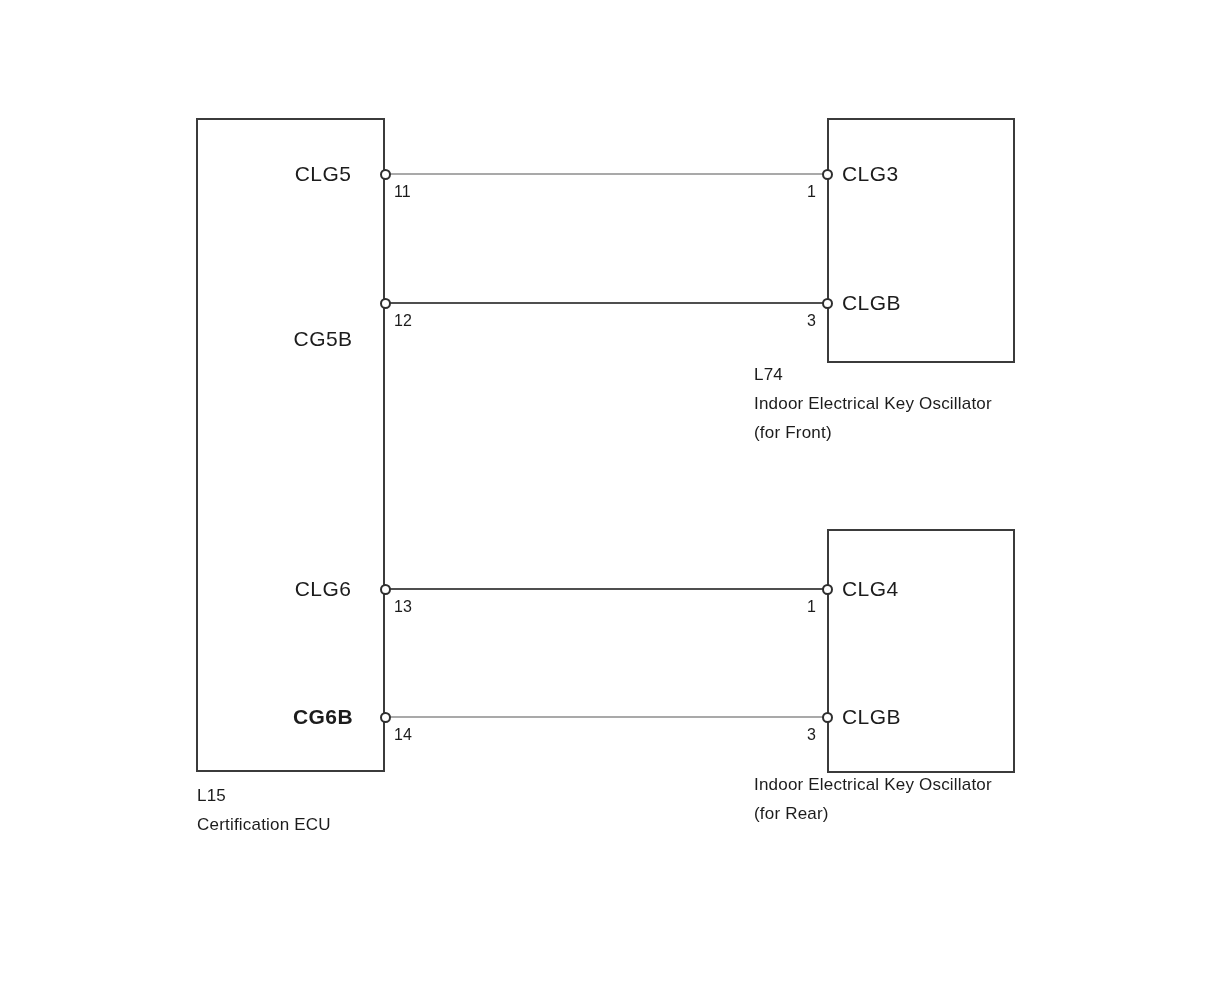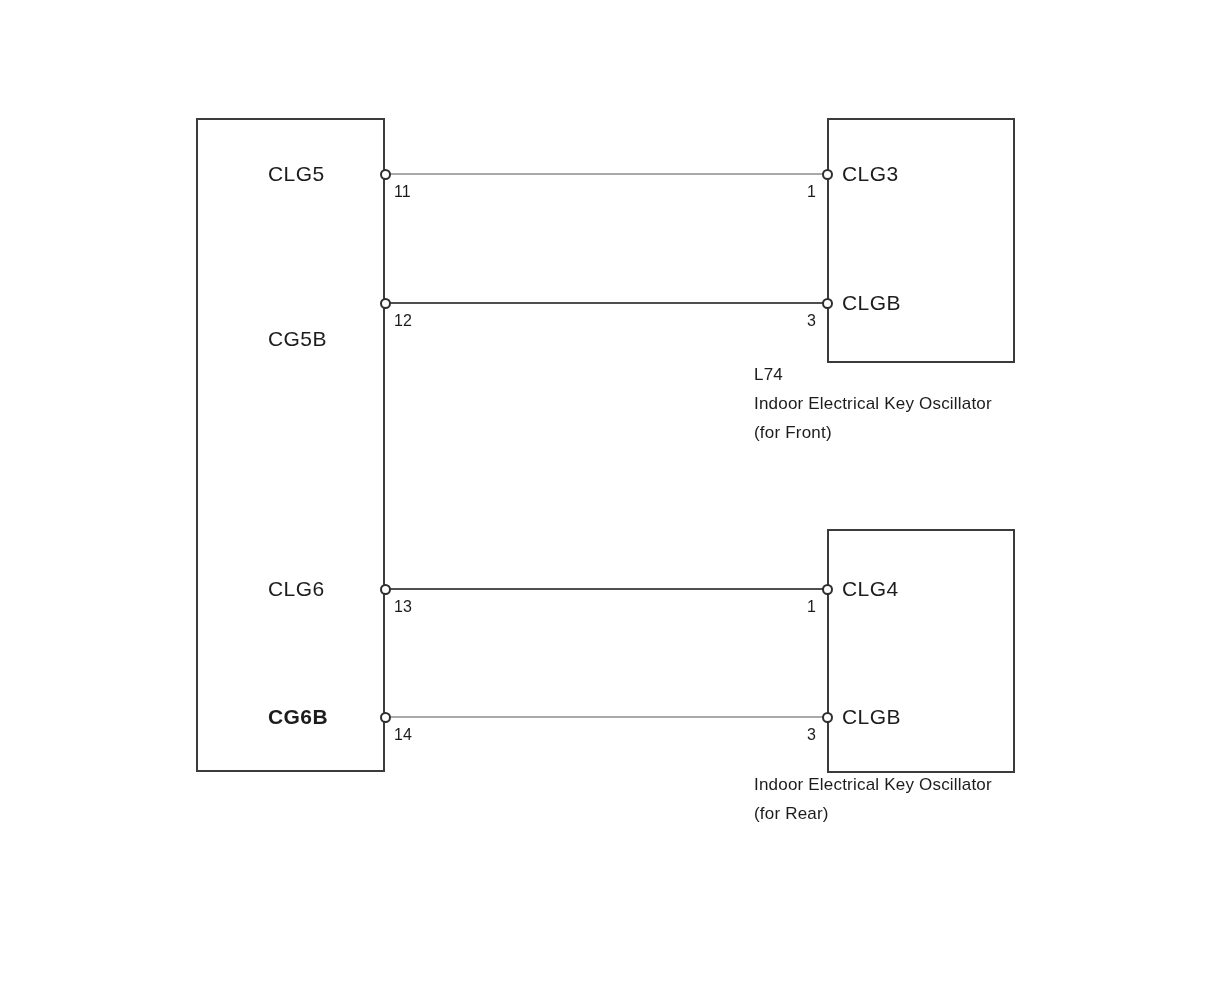--- a/index.html
+++ b/index.html
@@ -43,21 +43,21 @@
     border-radius: 50%;
     background: var(--node-fill);
   }
   .t-label {
     position: absolute;
     font-size: 21px;
     line-height: 24px;
     letter-spacing: 0.4px;
     white-space: nowrap;
   }
-  .t-label.align-r { text-align: left; width: 110px; }
+  .t-label.align-r { text-align: center; width: 110px; }
   .pin-num {
     position: absolute;
     font-size: 16px;
     line-height: 22px;
     white-space: nowrap;
   }
   .pin-num.align-r { text-align: right; width: 40px; }
   .caption {
     position: absolute;
     font-size: 17px;
@@ -106,20 +106,24 @@
 
   <div class="pin-num align-r" style="left:776px; top:181px;">1</div>
   <div class="pin-num align-r" style="left:776px; top:310px;">3</div>
 
   <div class="t-label" style="left:842px; top:577px;">CLG4</div>
   <div class="t-label" style="left:842px; top:705px;">CLGB</div>
 
   <div class="pin-num align-r" style="left:776px; top:596px;">1</div>
   <div class="pin-num align-r" style="left:776px; top:724px;">3</div>
 
+  <div class="caption" style="left:197px; top:781px;">
+    <span class="line">L15</span>
+    <span class="line">Certification ECU</span>
+  </div>
 
   <div class="caption" style="left:754px; top:360px;">
     <span class="line">L74</span>
     <span class="line">Indoor Electrical Key Oscillator</span>
     <span class="line">(for Front)</span>
   </div>
 
   <div class="caption" style="left:754px; top:770px;">
     <span class="line">Indoor Electrical Key Oscillator</span>
     <span class="line">(for Rear)</span>

